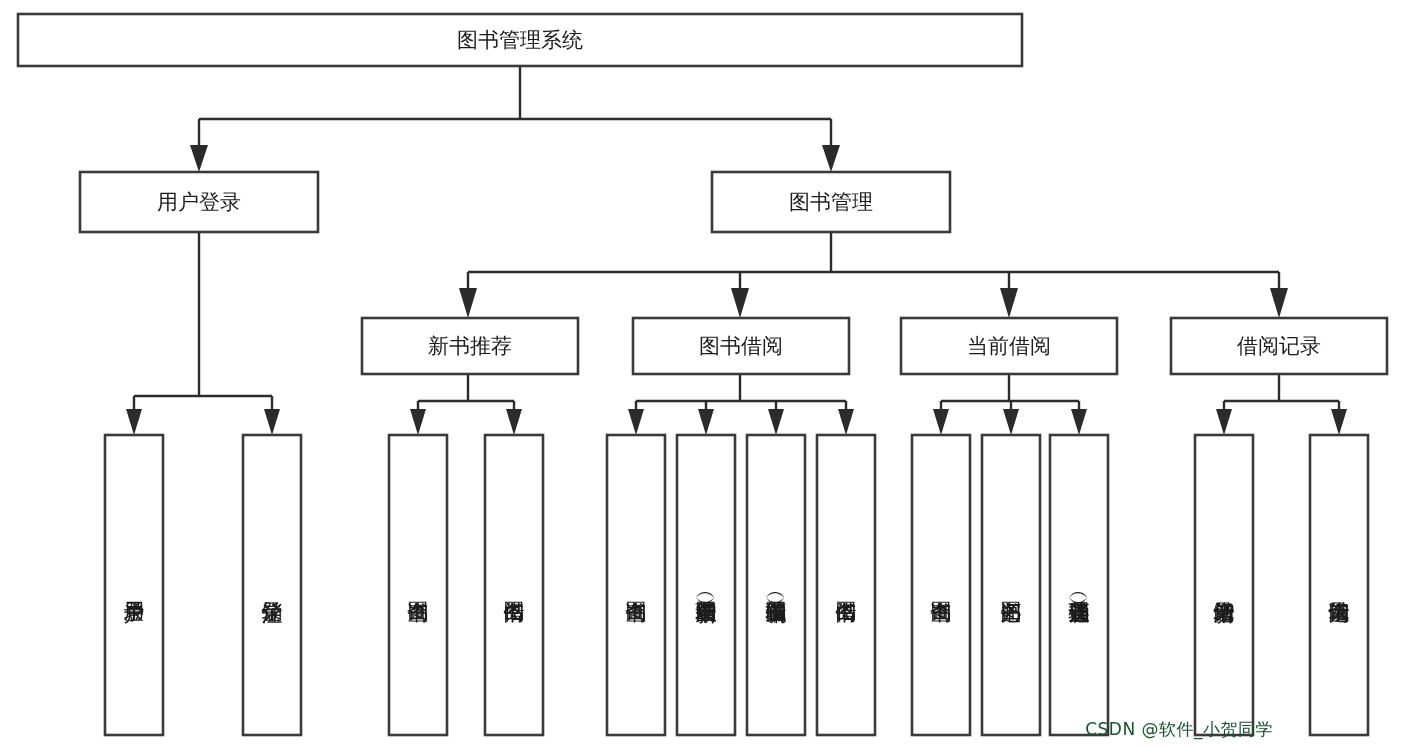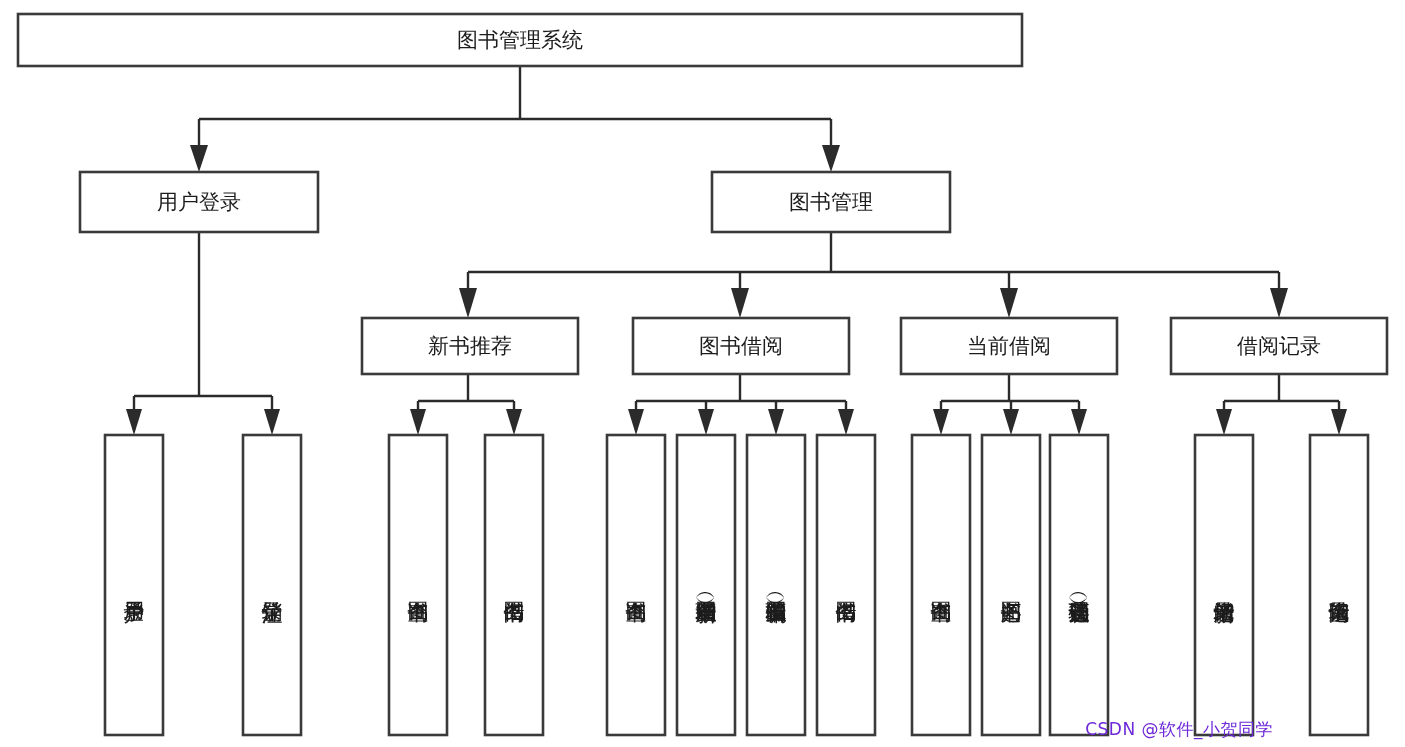--- a/index.html
+++ b/index.html
@@ -56,21 +56,21 @@
     text-anchor: middle;
     writing-mode: vertical-rl;
     glyph-orientation-vertical: 0;
   }
   .watermark-text {
     position: absolute;
     right: 10px;
     bottom: 6px;
     font-family: "DejaVu Sans", "Liberation Sans", sans-serif;
     font-size: 17px;
-    color: #6d28d9;
+    color: #14532d;
     letter-spacing: 0.5px;
     white-space: nowrap;
     user-select: none;
   }
 </style>
 </head>
 <body>
 
 <div id="diagram-root">
 

